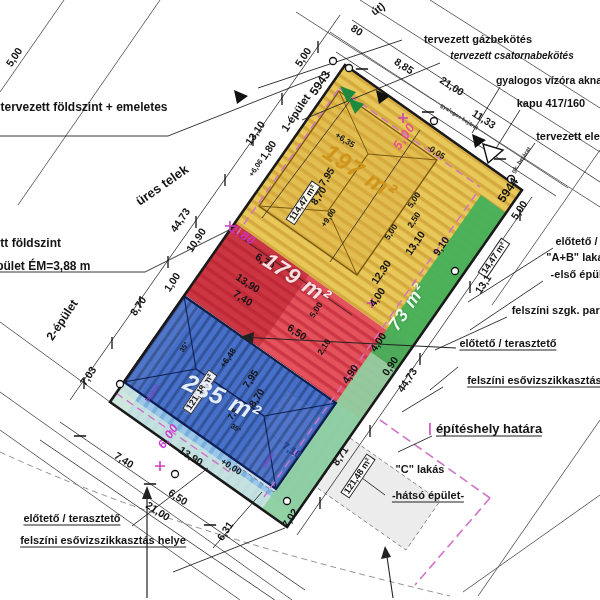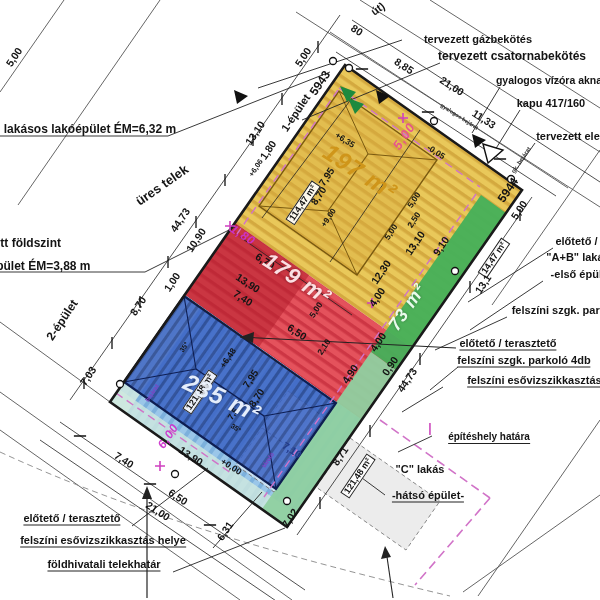--- a/index.html
+++ b/index.html
@@ -187,46 +187,44 @@
 
   <g stroke="#d040c0" stroke-width="1.6">
     <path d="M398,118 h10 M403,113 v10"></path>
     <path d="M225,226 h10 M230,221 v10"></path>
     <path d="M155,466 h10 M160,461 v10"></path>
     <path d="M367,303 h10 M372,298 v10"></path>
   </g>
 </svg>
 
 <div id="annotations-layer">
-      <span class="ann callout" style="left: 90px; top: 129px; font-size: 12px; transform: translate(-50%, -50%) rotate(0deg);">lakásos lakóépület ÉM=6,32 m</span>
+      <span class="ann callout" style="left: 84px; top: 107px; font-size: 12px; transform: translate(-50%, -50%) rotate(0deg);">tervezett földszint + emeletes</span>
       <span class="ann callout" style="left: 162px; top: 185px; font-size: 13px; transform: translate(-50%, -50%) rotate(-35deg);">üres telek</span>
       <span class="ann callout" style="left: 10px; top: 243px; font-size: 12px; transform: translate(-50%, -50%) rotate(0deg);">tervezett földszint</span>
       <span class="ann callout" style="left: 28px; top: 266px; font-size: 12px; transform: translate(-50%, -50%) rotate(0deg);">lakóépület ÉM=3,88 m</span>
       <span class="ann callout" style="left: 296px; top: 113px; font-size: 11px; transform: translate(-50%, -50%) rotate(-56deg);">1-épület</span>
       <span class="ann callout" style="left: 62px; top: 320px; font-size: 12px; transform: translate(-50%, -50%) rotate(-56deg);">2-épület</span>
       <span class="ann callout" style="left: 378px; top: 9px; font-size: 11px; transform: translate(-50%, -50%) rotate(-35deg);">út)</span>
       <span class="ann callout" style="left: 478px; top: 39px; font-size: 11px; transform: translate(-50%, -50%) rotate(0deg);">tervezett gázbekötés</span>
-      <span class="ann callout" style="left: 512px; top: 56px; font-size: 12px; transform: translate(-50%, -50%) rotate(0deg);">tervezett csatornabekötés</span>
+      <span class="ann callout" style="left: 512px; top: 56px; font-size: 10px; transform: translate(-50%, -50%) rotate(0deg); font-style: italic;">tervezett csatornabekötés</span>
       <span class="ann callout" style="left: 549px; top: 80px; font-size: 10.5px; transform: translate(-50%, -50%) rotate(0deg);">gyalogos vízóra akna</span>
       <span class="ann callout" style="left: 551px; top: 103px; font-size: 11px; transform: translate(-50%, -50%) rotate(0deg);">kapu 417/160</span>
       <span class="ann callout" style="left: 612px; top: 136px; font-size: 11px; transform: translate(-50%, -50%) rotate(0deg);">tervezett elektromos bekötés</span>
       <span class="ann callout" style="left: 604px; top: 241px; font-size: 11px; transform: translate(-50%, -50%) rotate(0deg);">előtető / terasztető</span>
       <span class="ann callout" style="left: 578px; top: 257px; font-size: 11px; transform: translate(-50%, -50%) rotate(0deg);">"A+B" lakás</span>
       <span class="ann callout" style="left: 583px; top: 274px; font-size: 11px; transform: translate(-50%, -50%) rotate(0deg);">-első épület-</span>
       <span class="ann callout" style="left: 567px; top: 310px; font-size: 11px; transform: translate(-50%, -50%) rotate(0deg);">felszíni szgk. parkoló</span>
       <span class="ann callout ul" style="left: 508px; top: 344px; font-size: 11px; transform: translate(-50%, -50%) rotate(0deg);">előtető / terasztető</span>
-      <span class="ann callout ul" style="left: 524px; top: 361px; font-size: 11px; transform: translate(-50%, -50%) rotate(0deg);">felszíni szgk. parkoló 4db</span>
       <span class="ann callout ul" style="left: 550px; top: 381px; font-size: 11px; transform: translate(-50%, -50%) rotate(0deg);">felszíni esővizszikkasztás helye</span>
       <span class="ann callout" style="left: 430px; top: 428px; font-size: 12px; color: rgb(204, 68, 187); transform: translate(-50%, -50%) rotate(0deg);">|</span>
-      <span class="ann callout ul" style="left: 489px; top: 438px; font-size: 10px; transform: translate(-50%, -50%) rotate(0deg);">építéshely határa</span>
+      <span class="ann callout ul" style="left: 489px; top: 429px; font-size: 13px; transform: translate(-50%, -50%) rotate(0deg);">építéshely határa</span>
       <span class="ann callout" style="left: 420px; top: 469px; font-size: 11px; transform: translate(-50%, -50%) rotate(0deg);">"C" lakás</span>
       <span class="ann callout ul" style="left: 428px; top: 496px; font-size: 11px; transform: translate(-50%, -50%) rotate(0deg);">-hátsó épület-</span>
       <span class="ann callout ul" style="left: 72px; top: 519px; font-size: 11px; transform: translate(-50%, -50%) rotate(0deg);">előtető / terasztető</span>
       <span class="ann callout ul" style="left: 103px; top: 541px; font-size: 11px; transform: translate(-50%, -50%) rotate(0deg);">felszíni esővizszikkasztás helye</span>
-      <span class="ann callout ul" style="left: 104px; top: 565px; font-size: 11px; transform: translate(-50%, -50%) rotate(0deg);">földhivatali telekhatár</span>
       <span class="ann " style="left: 14px; top: 57px; font-size: 10.5px; transform: translate(-50%, -50%) rotate(-56deg);">5,00</span>
       <span class="ann " style="left: 320px; top: 83px; font-size: 12px; transform: translate(-50%, -50%) rotate(-56deg);">5943</span>
       <span class="ann " style="left: 303px; top: 57px; font-size: 10.5px; transform: translate(-50%, -50%) rotate(-56deg);">5,00</span>
       <span class="ann " style="left: 357px; top: 30px; font-size: 10.5px; transform: translate(-50%, -50%) rotate(33deg);">80</span>
       <span class="ann " style="left: 404px; top: 66px; font-size: 10.5px; transform: translate(-50%, -50%) rotate(33deg);">8,85</span>
       <span class="ann " style="left: 452px; top: 86px; font-size: 10.5px; transform: translate(-50%, -50%) rotate(33deg);">21,00</span>
       <span class="ann " style="left: 484px; top: 119px; font-size: 10.5px; transform: translate(-50%, -50%) rotate(33deg);">11,33</span>
       <span class="ann " style="left: 255px; top: 133px; font-size: 10.5px; transform: translate(-50%, -50%) rotate(-56deg);">13,10</span>
       <span class="ann " style="left: 268px; top: 150px; font-size: 10.5px; transform: translate(-50%, -50%) rotate(-56deg);">1,80</span>
       <span class="ann " style="left: 256px; top: 168px; font-size: 7.5px; transform: translate(-50%, -50%) rotate(-56deg);">+6,06</span>

